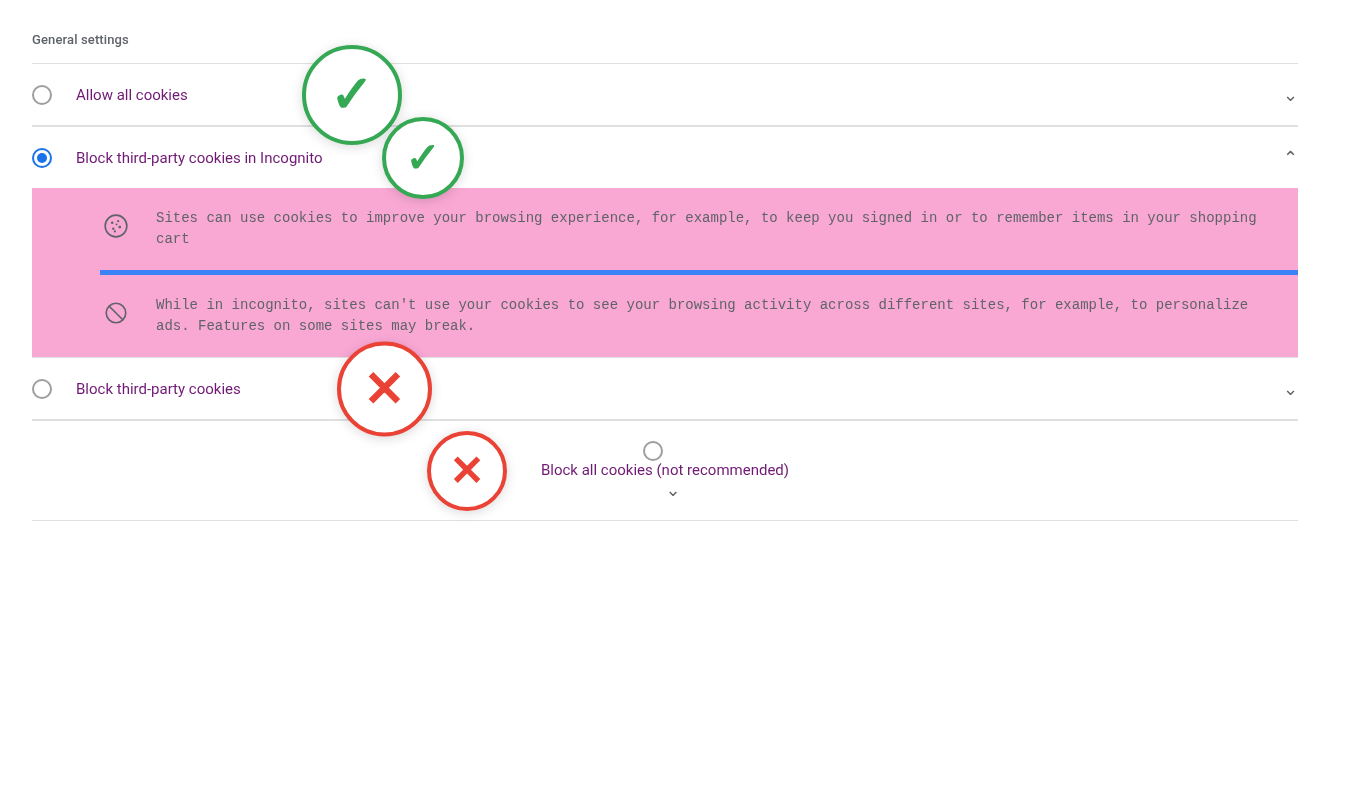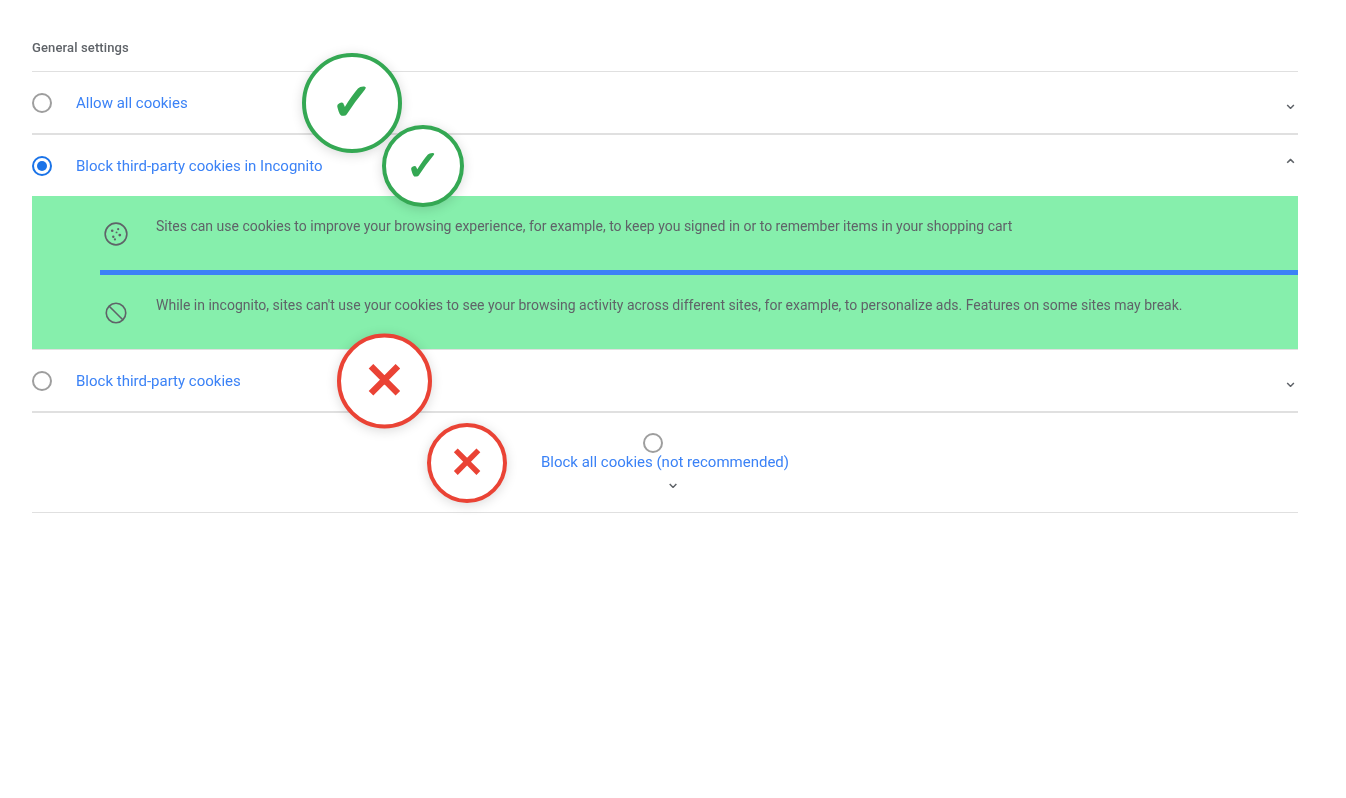--- a/index.html
+++ b/index.html
@@ -6,21 +6,20 @@
     body {
       font-family: -apple-system, BlinkMacSystemFont, 'Segoe UI', Roboto, Arial, sans-serif;
       background: #fff;
       color: #202124;
       width: 1346px;
       min-height: 798px;
     }
 
     .page {
       padding: 32px 48px 32px 32px;
-      margin-top: 8px;
     }
 
     .section-title {
       font-size: 13px;
       color: #5f6368;
       font-weight: 500;
       margin-bottom: 16px;
       letter-spacing: 0.01em;
     }
 
@@ -56,21 +55,21 @@
     .radio-btn.selected::after {
       content: '';
       width: 10px;
       height: 10px;
       background: #1a73e8;
       border-radius: 50%;
     }
 
     .option-label {
       font-size: 15px;
-      color: #3b82f6;
+      color: #701a75;
       flex: 1;
     }
 
     .chevron {
       font-size: 18px;
       color: #5f6368;
       margin-left: 16px;
     }
 
     
@@ -168,22 +167,23 @@
 
     .red-x-medium .xmark {
       font-size: 42px;
       color: #ea4335;
       line-height: 1;
       font-weight: bold;
     }
 
     
     .expanded-section {
-      background: #86efac;
+      background: #f9a8d4;
       padding: 0 0 0 68px;
+      font-family: Liberation Mono, monospace;
     }
 
     .info-row {
       display: flex;
       align-items: flex-start;
       padding: 20px 24px 20px 0;
     }
 
     .info-row + .info-row {
       border-top: 5px solid #3b82f6;

